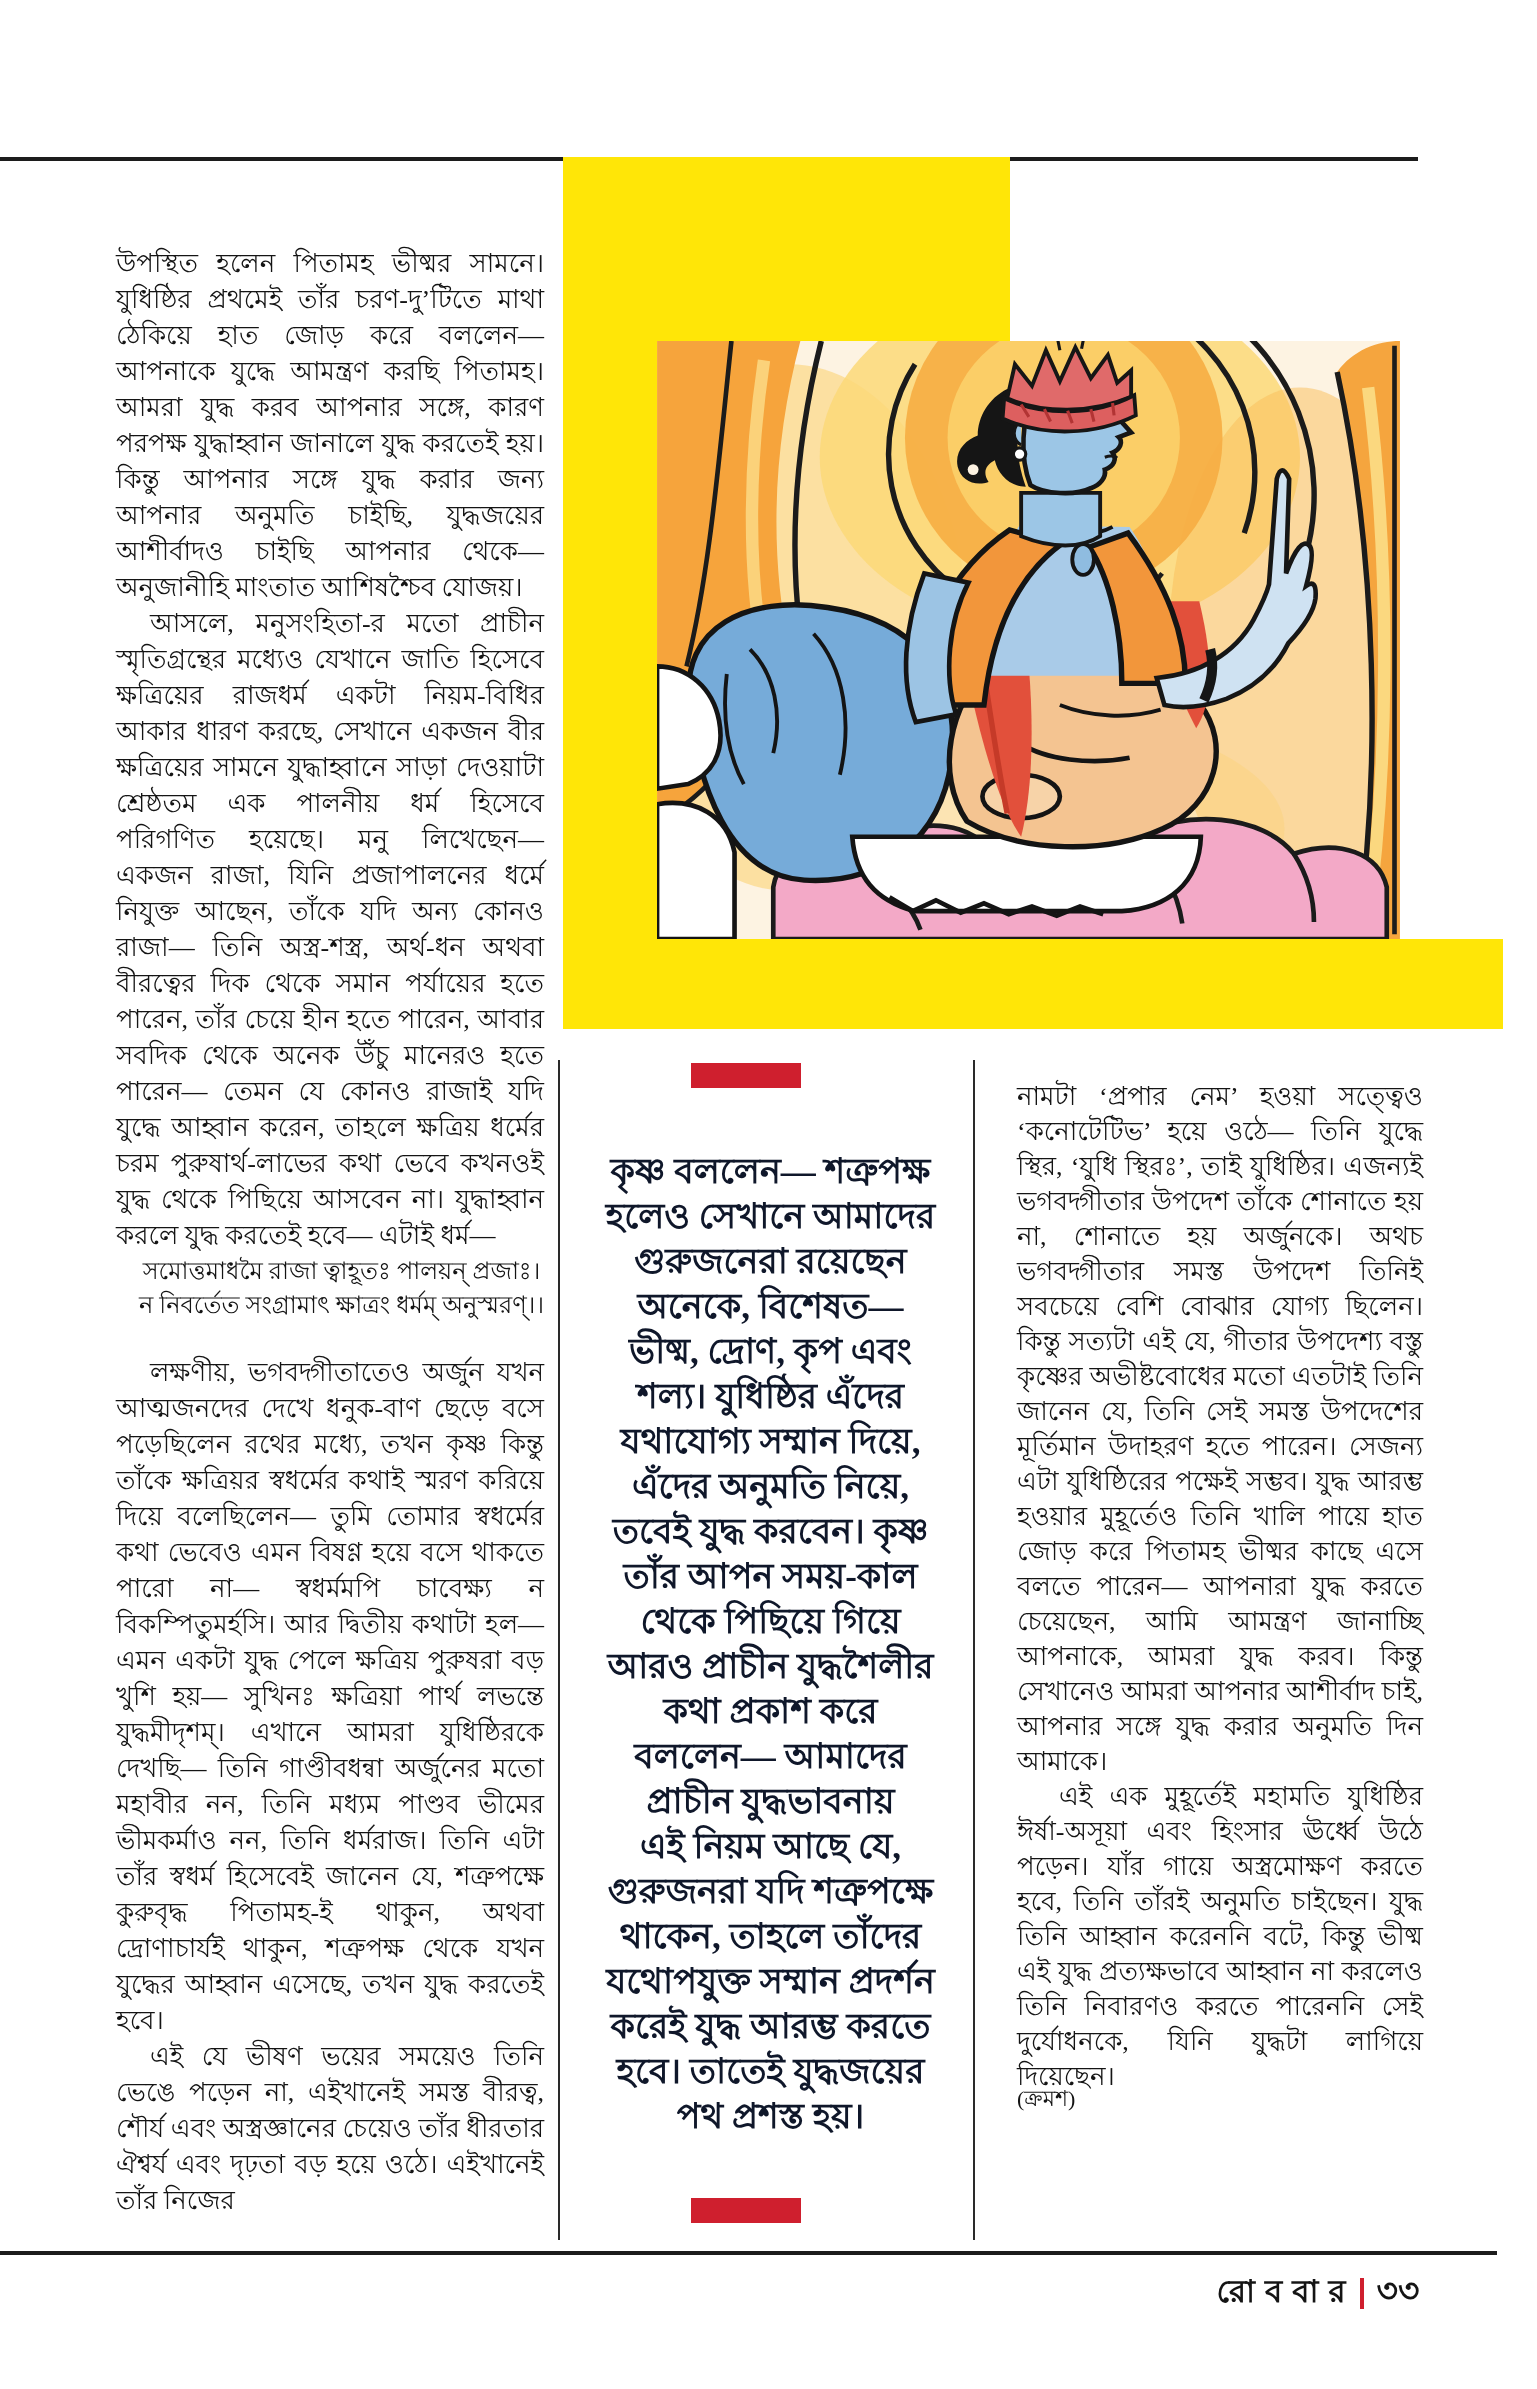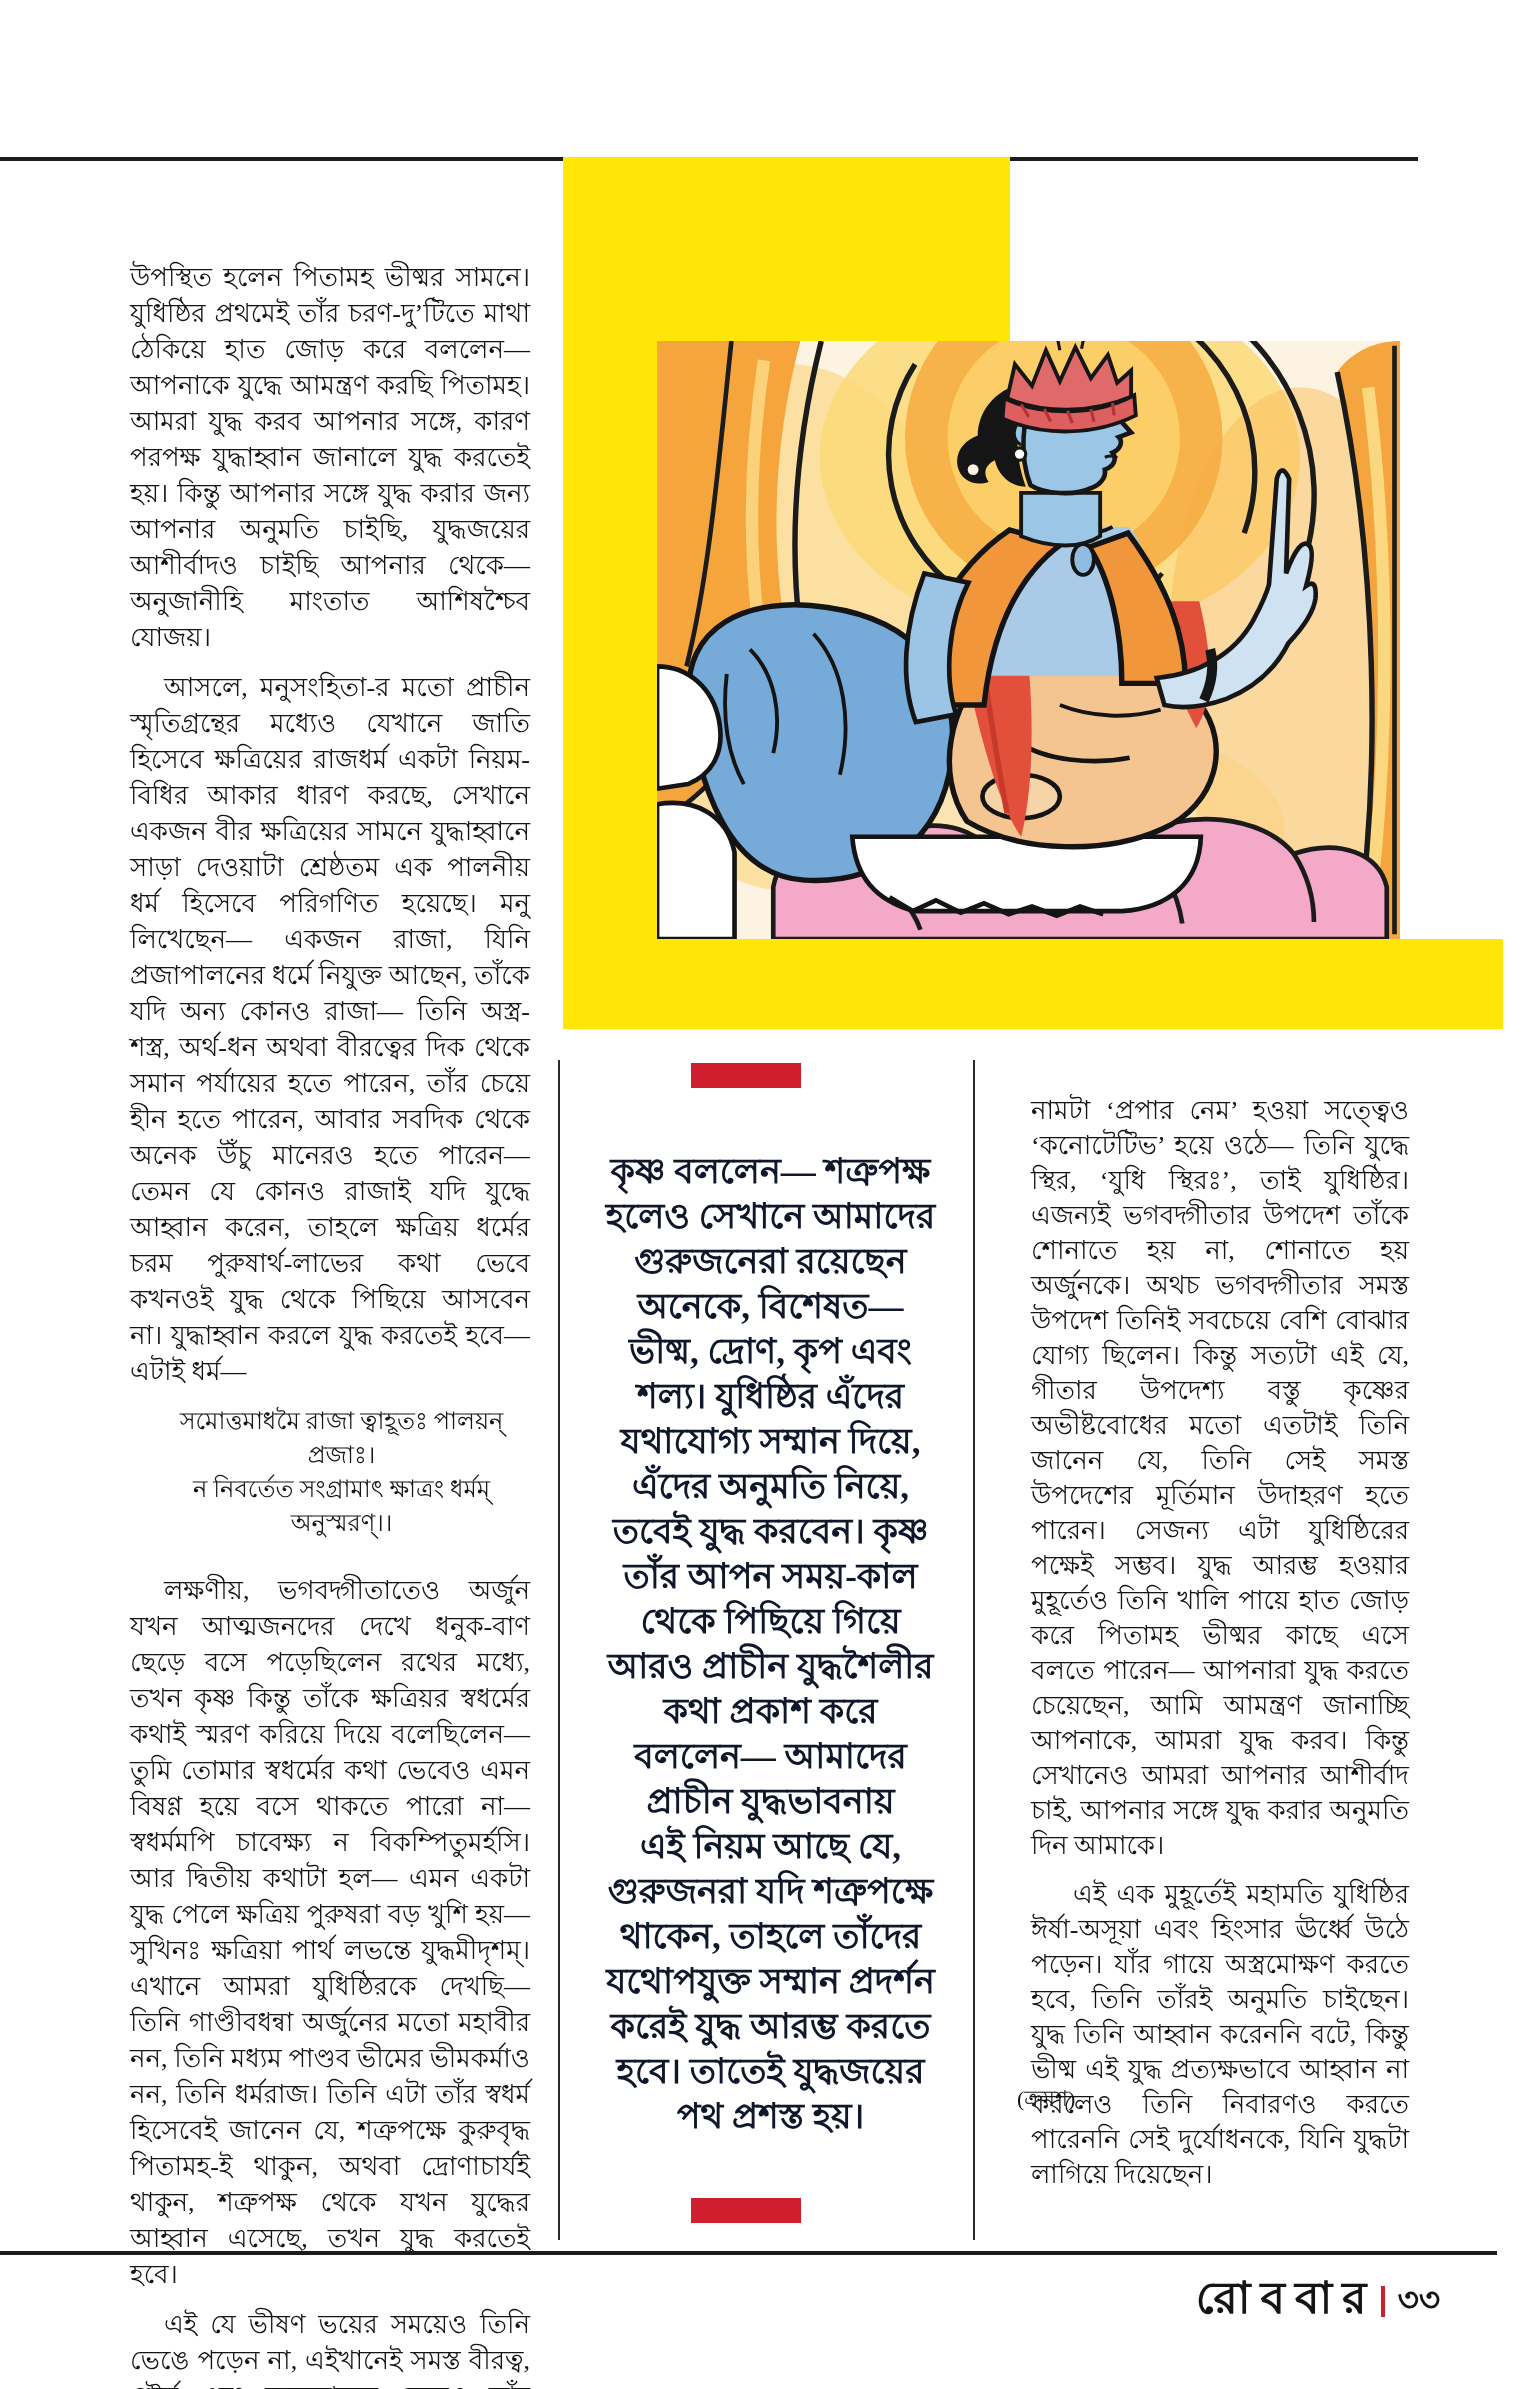--- a/index.html
+++ b/index.html
@@ -4,35 +4,35 @@
 <style>
   html,body{margin:0;padding:0;background:#ffffff;}
   body{width:1538px;height:2389px;position:relative;overflow:hidden;
        font-family:"Liberation Serif", serif;color:#141414;}
   .abs{position:absolute;}
   .rule{background:#1c1c1c;}
   .yellow{background:#ffe607;}
   .redbar{background:#cf1f2e;}
   .vdivider{background:#2a2a2a;width:1.6px;}
   .col{text-align:justify;}
-  .col p{margin:14px;}
+  .col p{margin:0;}
   .left-col{left:116px;top:246px;width:428px;font-size:26px;line-height:36px;}
   .left-col p.indent{text-indent:34px;}
   .verse{white-space:pre-line;font-size:24px;line-height:34px;padding-left:23px;
          margin:7.8px 0 4.7px 0;text-align:center;}
   .gap-top{margin-top:33px !important;}
   .pullquote{left:598px;top:1149px;width:345px;font-size:35px;line-height:45px;
              font-weight:bold;text-align:center;white-space:pre-line;color:#0f172a;}
   .right-col{left:1017px;top:1079px;width:406px;font-size:26px;line-height:35px;}
   .right-col p.indent{text-indent:42px;}
   .credits{left:1017px;top:2079px;width:406px;text-align:left;
            font-size:22px;line-height:39px;}
   .footer{left:1139px;top:2265px;width:310px;display:flex;align-items:center;
           justify-content:center;}
-  .brand{font-size:44px;font-weight:bold;letter-spacing:10px;margin-left:48px;}
+  .brand{font-size:31px;font-weight:bold;letter-spacing:10px;margin-left:48px;}
   .pageno{font-size:33px;font-weight:bold;}
   .footer-sep{width:3.9px;height:31px;background:#cf1f2e;margin:0 12.4px 0 4.7px;}
   svg{display:block;}
 </style>
 </head>
 <body>
 
 <div class="abs rule" style="left:0;top:157px;width:1418px;height:3.9px;"></div>
 
 <div class="abs yellow" style="left:563px;top:157px;width:447px;height:184px;"></div>

